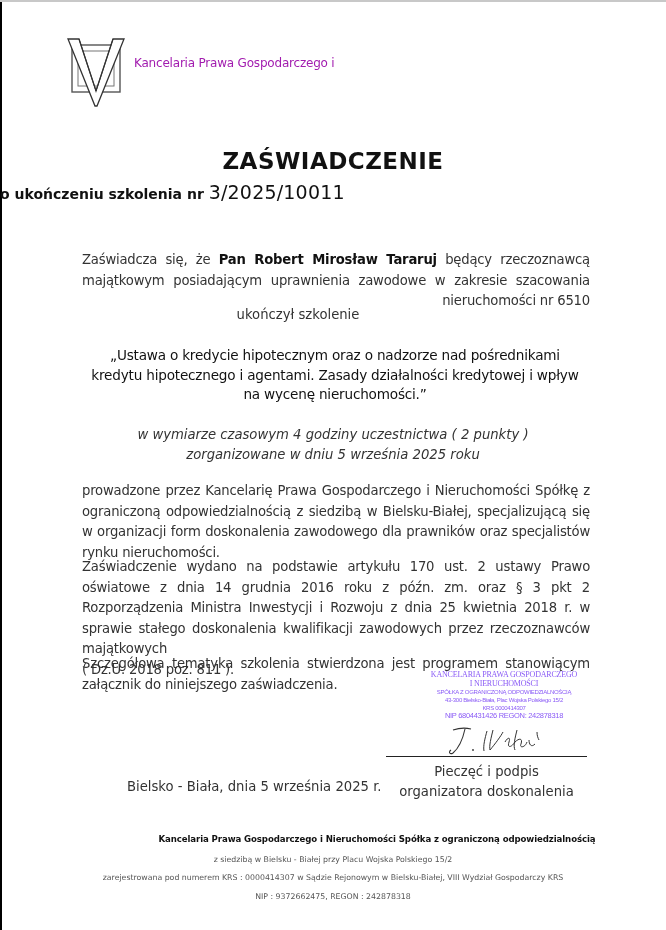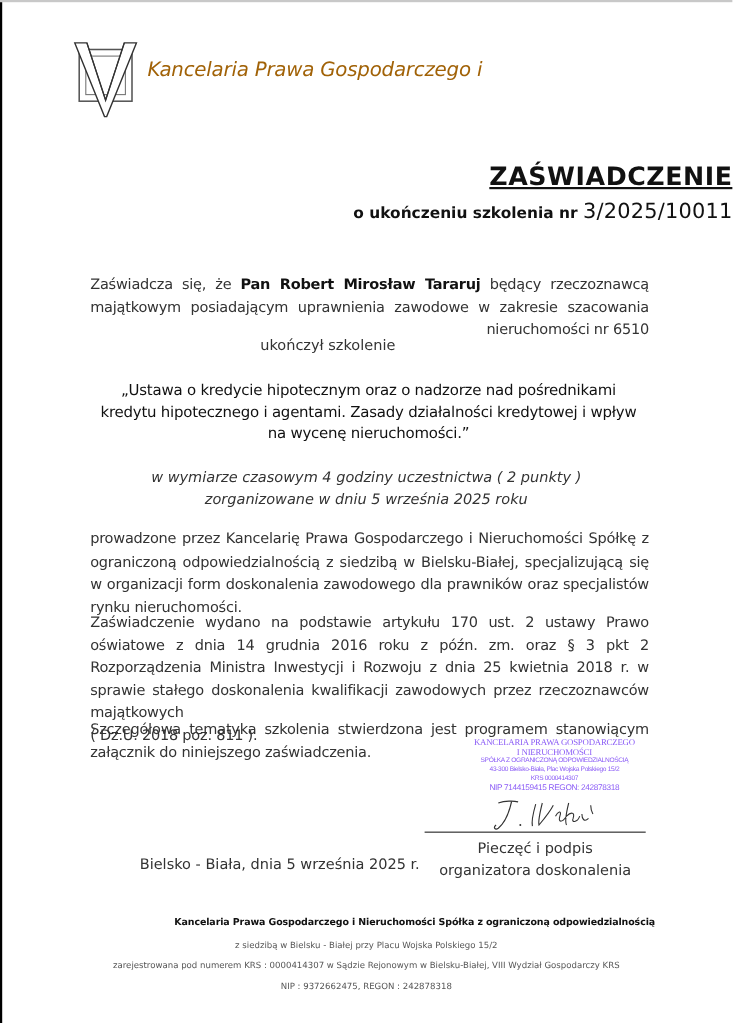--- a/index.html
+++ b/index.html
@@ -4,24 +4,24 @@
 <style>
   html, body { margin: 0; padding: 0; }
   body {
     width: 666px; height: 930px; background: #ffffff; position: relative;
     overflow: hidden; font-family: "DejaVu Sans", sans-serif; color: #2a2a2a;
   }
   .page-top-line { position: absolute; left: 0; top: 0; width: 666px; height: 2px; background: #c8c8c8; }
   .page-left-line { position: absolute; left: 0; top: 2px; width: 2px; height: 928px; background: #000; }
 
   .logo { position: absolute; left: 66px; top: 36px; width: 60px; height: 72px; }
-  .company-header { position: absolute; left: 134px; top: 55px; font-size: 18px; line-height: 17px; color: #a16207; letter-spacing: -0.2px; font-style: italic; }
+  .company-header { position: absolute; left: 134px; top: 55px; font-size: 12px; line-height: 17px; color: #a21caf; letter-spacing: -0.2px; }
 
-  .title { position: absolute; left: 0; width: 666px; top: 148px; text-align: right; font-size: 23px; font-weight: bold; letter-spacing: 0.5px; color: #111; text-decoration: underline; }
-  .subtitle { position: absolute; left: 0; width: 666px; top: 181px; text-align: right; font-size: 14px; font-weight: bold; color: #111; }
+  .title { position: absolute; left: 0; width: 666px; top: 148px; text-align: center; font-size: 23px; font-weight: bold; letter-spacing: 0.5px; color: #111; }
+  .subtitle { position: absolute; left: 0; width: 666px; top: 181px; text-align: left; font-size: 14px; font-weight: bold; color: #111; }
   .subtitle .num { font-weight: normal; font-size: 19px; letter-spacing: 0.2px; }
 
   .body-text { position: absolute; left: 82px; width: 508px; font-size: 13.2px; line-height: 20.5px; color: #333; text-align: justify; letter-spacing: -0.2px; }
   .body-text b { color: #111; }
 
   .p1 { top: 250px; }
   .p1 .last { text-align: right; }
   .completed { position: absolute; left: 0; width: 596px; top: 307px; text-align: center; font-size: 13.2px; color: #333; }
   .course-title { position: absolute; left: 90px; width: 490px; top: 346px; text-align: center; font-size: 13.6px; line-height: 19.5px; color: #111; letter-spacing: -0.2px; }
   .duration { position: absolute; left: 0; width: 666px; top: 425px; text-align: center; font-size: 13.2px; line-height: 19.5px; color: #333; font-style: italic; }
@@ -93,21 +93,21 @@
   <div class="justify-last">Szczegółowa tematyka szkolenia stwierdzona jest programem stanowiącym</div>
   <div>załącznik do niniejszego zaświadczenia.</div>
 </div>
 
 <div class="stamp">
   <div class="s1">KANCELARIA PRAWA GOSPODARCZEGO</div>
   <div class="s1">I NIERUCHOMOŚCI</div>
   <div class="s2">SPÓŁKA Z OGRANICZONĄ ODPOWIEDZIALNOŚCIĄ</div>
   <div class="s2">43-300 Bielsko-Biała, Plac Wojska Polskiego 15/2</div>
   <div class="s2">KRS 0000414307</div>
-  <div class="s2 stamp-nip">NIP 7144159415   REGON: 242878318</div>
+  <div class="s2 stamp-nip">NIP 6804431426   REGON: 242878318</div>
 </div>
 
 <svg class="signature" viewBox="0 0 110 30">
   <path d="M8,4 C14,2 22,2 26,3 M20,3 C18,12 14,22 8,27 C5,29 3,26 6,24" fill="none" stroke="#333" stroke-width="1.1"></path>
   <circle cx="28" cy="24" r="0.9" fill="#333"></circle>
   <path d="M42,5 C40,12 38,20 39,25 M48,4 C46,12 44,20 45,24 C50,18 56,10 58,6" fill="none" stroke="#333" stroke-width="1"></path>
   <path d="M60,16 C62,12 66,10 64,16 C62,22 66,22 70,16 M72,4 C70,12 68,20 70,24 M70,16 C74,12 78,12 76,18 C74,22 80,22 82,16 M84,14 C84,18 86,22 90,18 M92,6 C92,10 93,12 94,14" fill="none" stroke="#333" stroke-width="1"></path>
 </svg>
 <div class="sig-line"></div>
 <div class="sig-caption">

